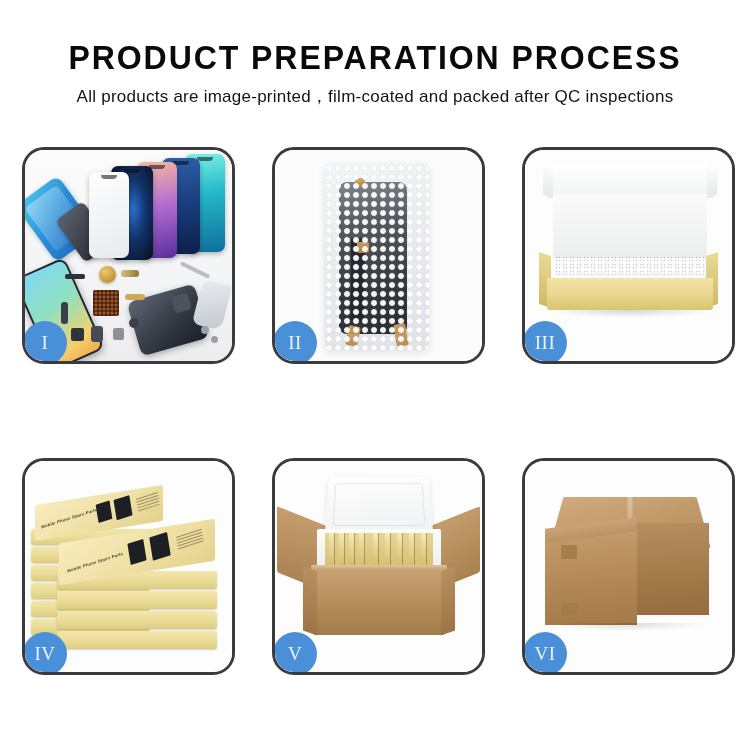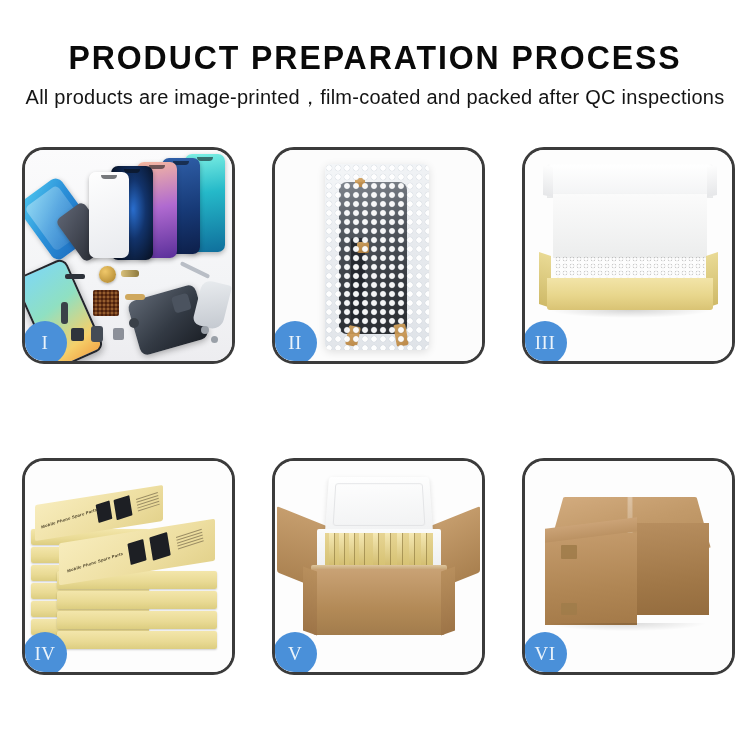--- a/index.html
+++ b/index.html
@@ -7,21 +7,21 @@
     width:750px;height:750px;background:#ffffff;
     font-family:"Liberation Sans","DejaVu Sans",sans-serif;
     overflow:hidden;position:relative;
   }
   .header{width:750px;text-align:center;padding-top:38px;}
   .title{
     font-size:33px;font-weight:700;color:#0a0a0a;letter-spacing:2.0px;
     line-height:40px;white-space:nowrap;transform:scaleX(0.97);
   }
   .subtitle{
-    font-size:20px;font-weight:400;color:#141414;letter-spacing:.25px;
+    font-size:17px;font-weight:400;color:#141414;letter-spacing:.25px;
     line-height:20px;margin-top:9px;white-space:nowrap;
   }
   .grid{position:absolute;left:0;top:147px;width:750px;}
   .panel{
     position:absolute;width:207px;height:211px;
     border:3.5px solid #3b3b3b;border-radius:22px;
     background:#fdfdfd;overflow:hidden;
   }
   .p-c0{left:22px;} .p-c1{left:272px;} .p-c2{left:522px;}
   .p-r0{top:0px;}   .p-r1{top:311px;}

